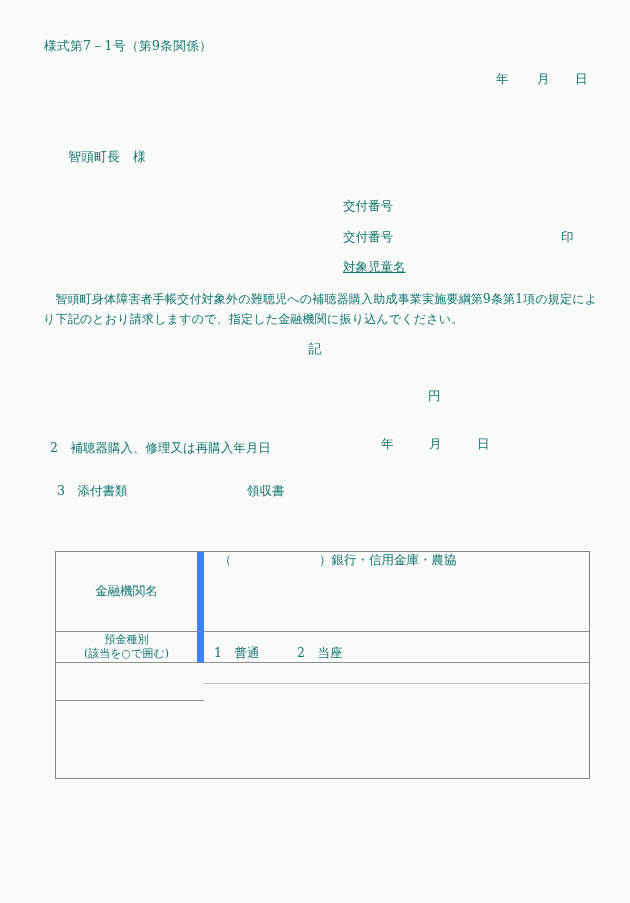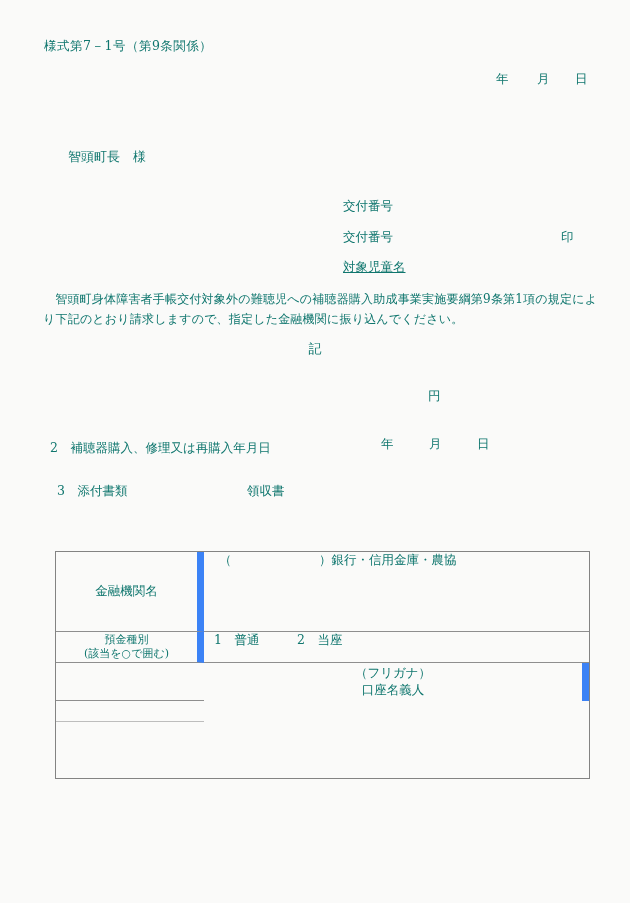--- a/index.html
+++ b/index.html
@@ -53,21 +53,21 @@
     border:1.5px solid #838383;
     box-sizing:border-box;
     font-size:12.5px;
   }
   .cell{box-sizing:border-box;border-right:7px solid #3b82f6;border-bottom:1px solid #8e8e8e;}
   .cell.last-col{border-right:none;}
   .cell.last-row{border-bottom:none;}
   .th{display:flex;flex-direction:column;align-items:center;justify-content:center;text-align:center;}
   .institution-value{display:flex;flex-direction:column;justify-content:space-between;gap:5px;padding-left:15px;}
   .deposit-header{font-size:11px;line-height:14px;}
-  .deposit-value{display:flex;align-items:flex-start;padding-left:10px;}
+  .deposit-value{display:flex;align-items:flex-end;padding-left:10px;}
   .holder-value{display:flex;flex-direction:column;}
   .furigana-slot{height:20px;border-bottom:1px solid #bdbdbd;}
   .name-slot{flex:1;}
 </style>
 </head>
 <body>
 
 <div class="page">
 
   <div class="abs form-number">様式第7－1号（第9条関係）</div>
@@ -113,24 +113,20 @@
     <div class="cell th deposit-header">
       <div>預金種別</div>
       <div>(該当を○で囲む)</div>
     </div>
     <div class="cell last-col deposit-value">
       <div>1　普通　　　2　当座</div>
     </div>
 
     <div class="cell last-col"></div>
 
-    <div class="cell th last-row">
-      <div>（フリガナ）</div>
-      <div>口座名義人</div>
-    </div>
     <div class="cell last-col last-row holder-value">
       <div class="furigana-slot"></div>
       <div class="name-slot"></div>
     </div>
 
   </div>
 
 </div>
 
 </body></html>

